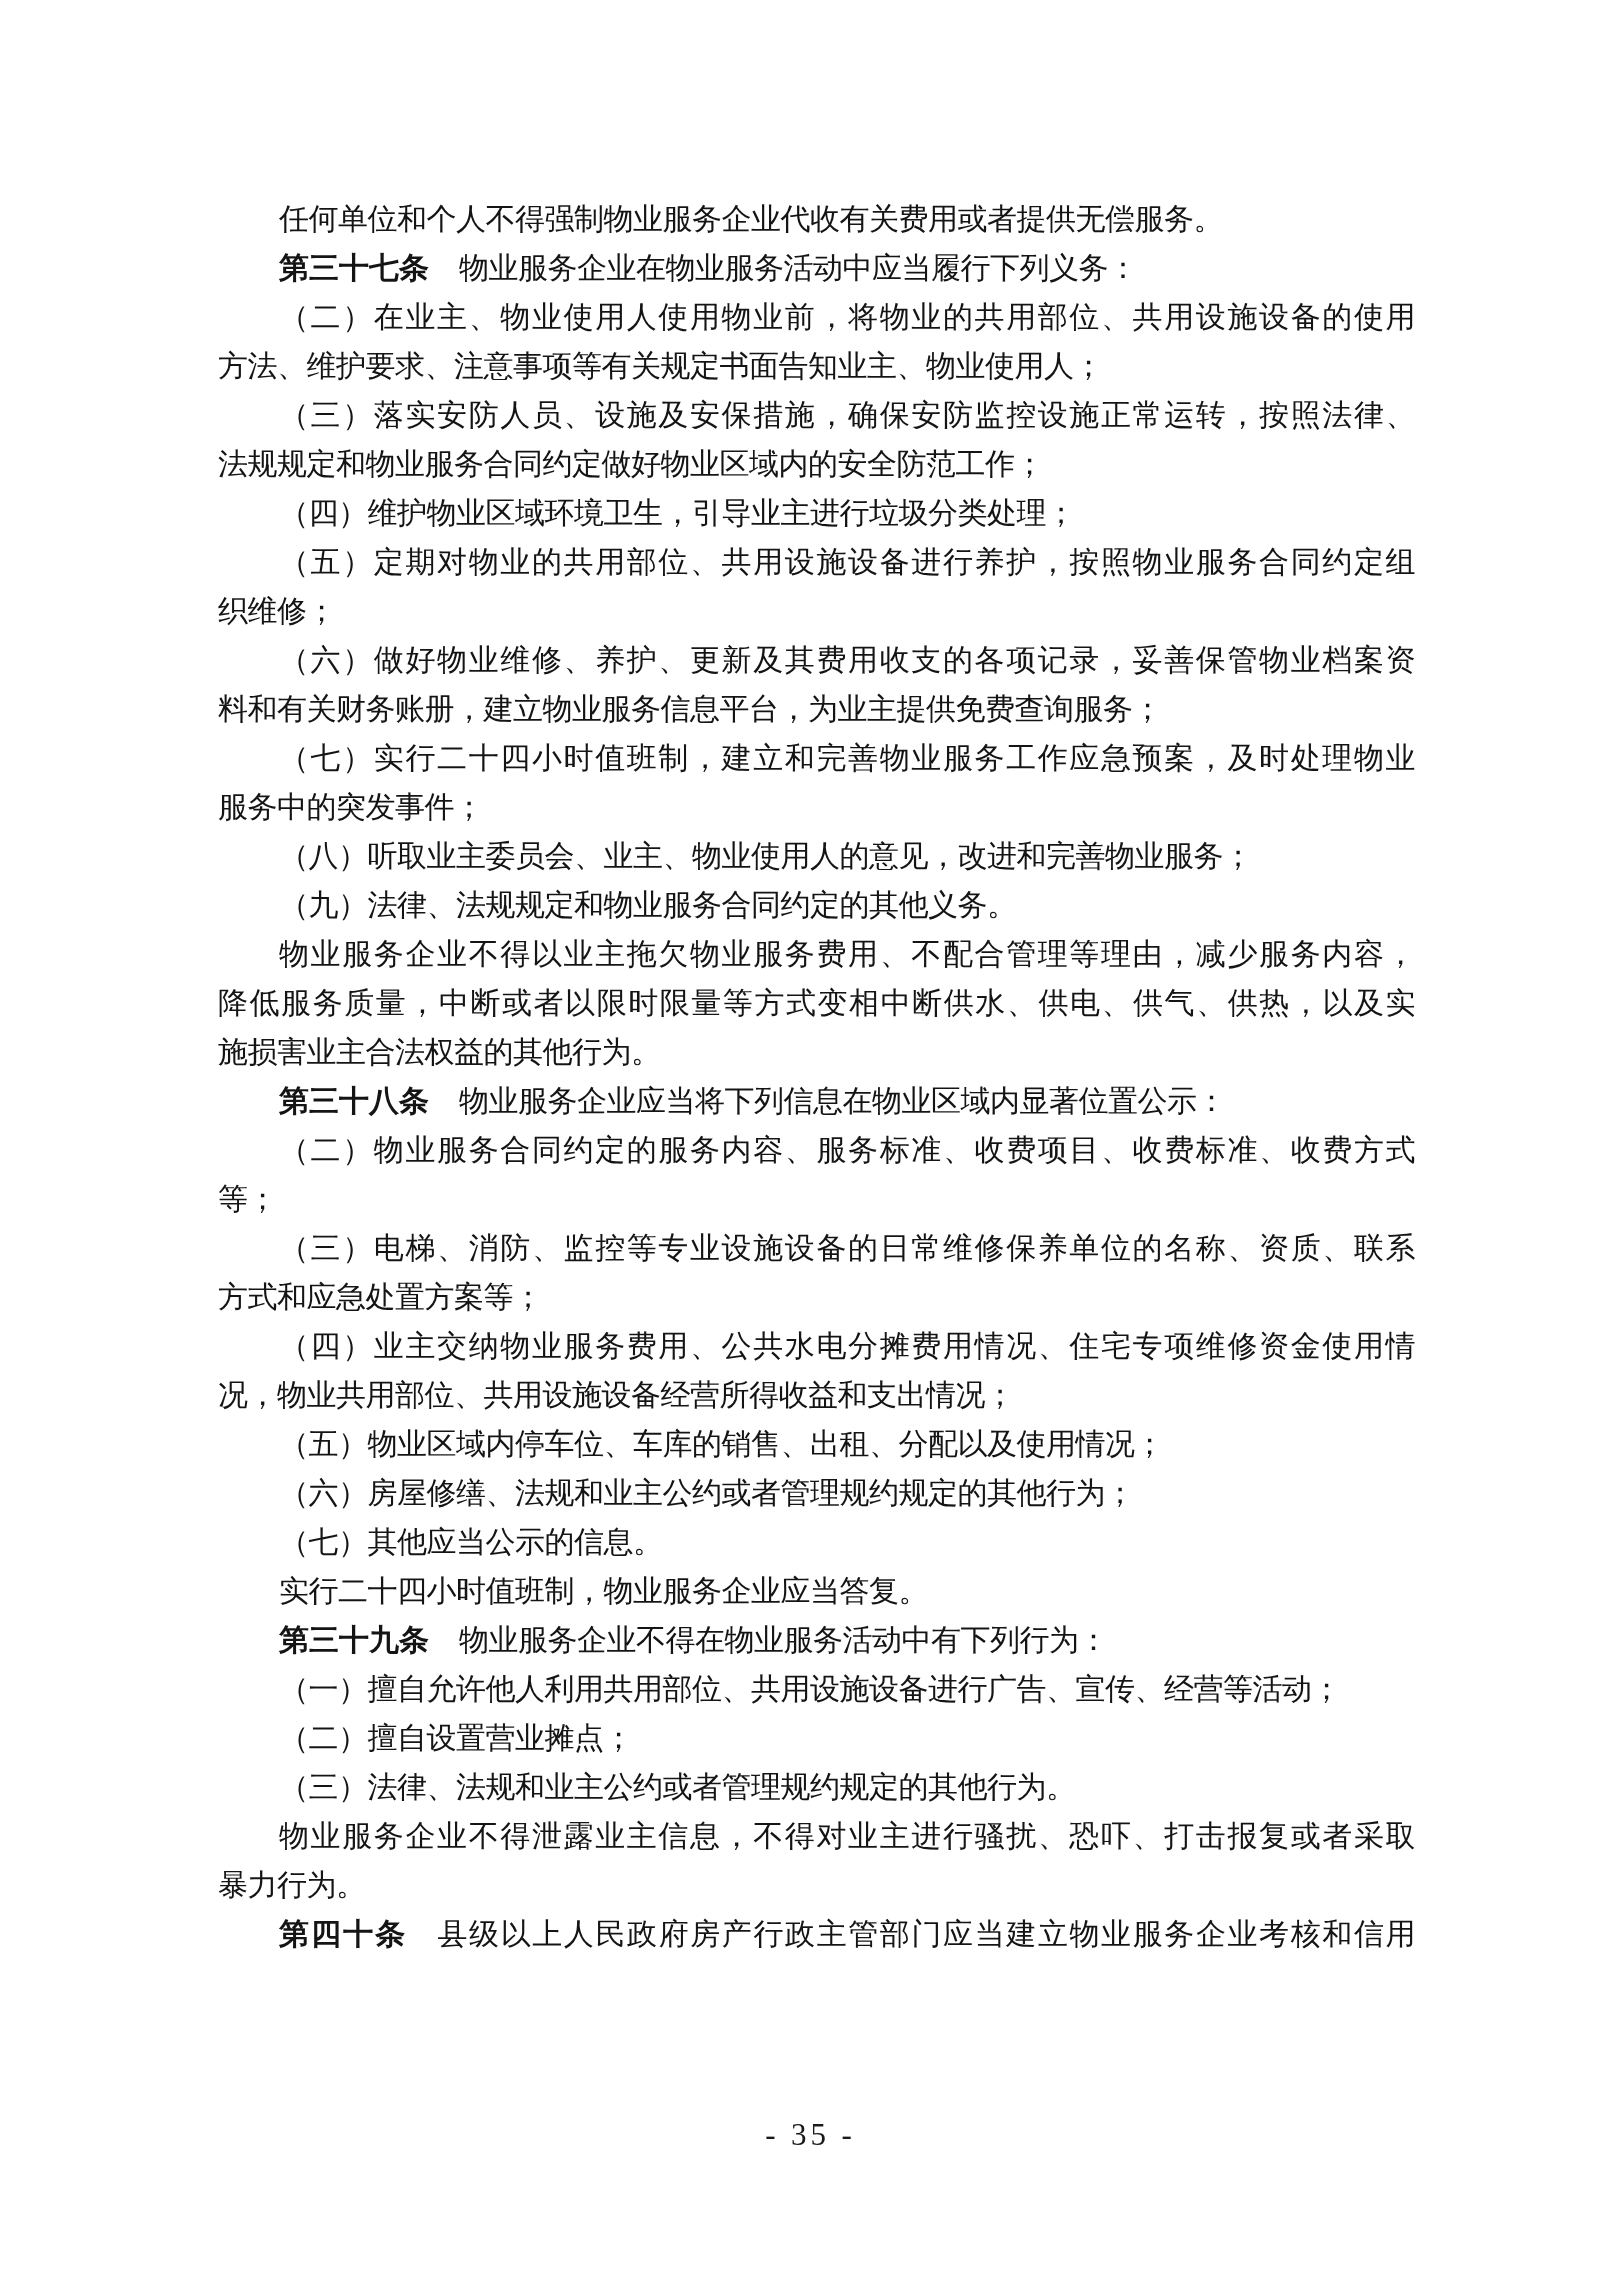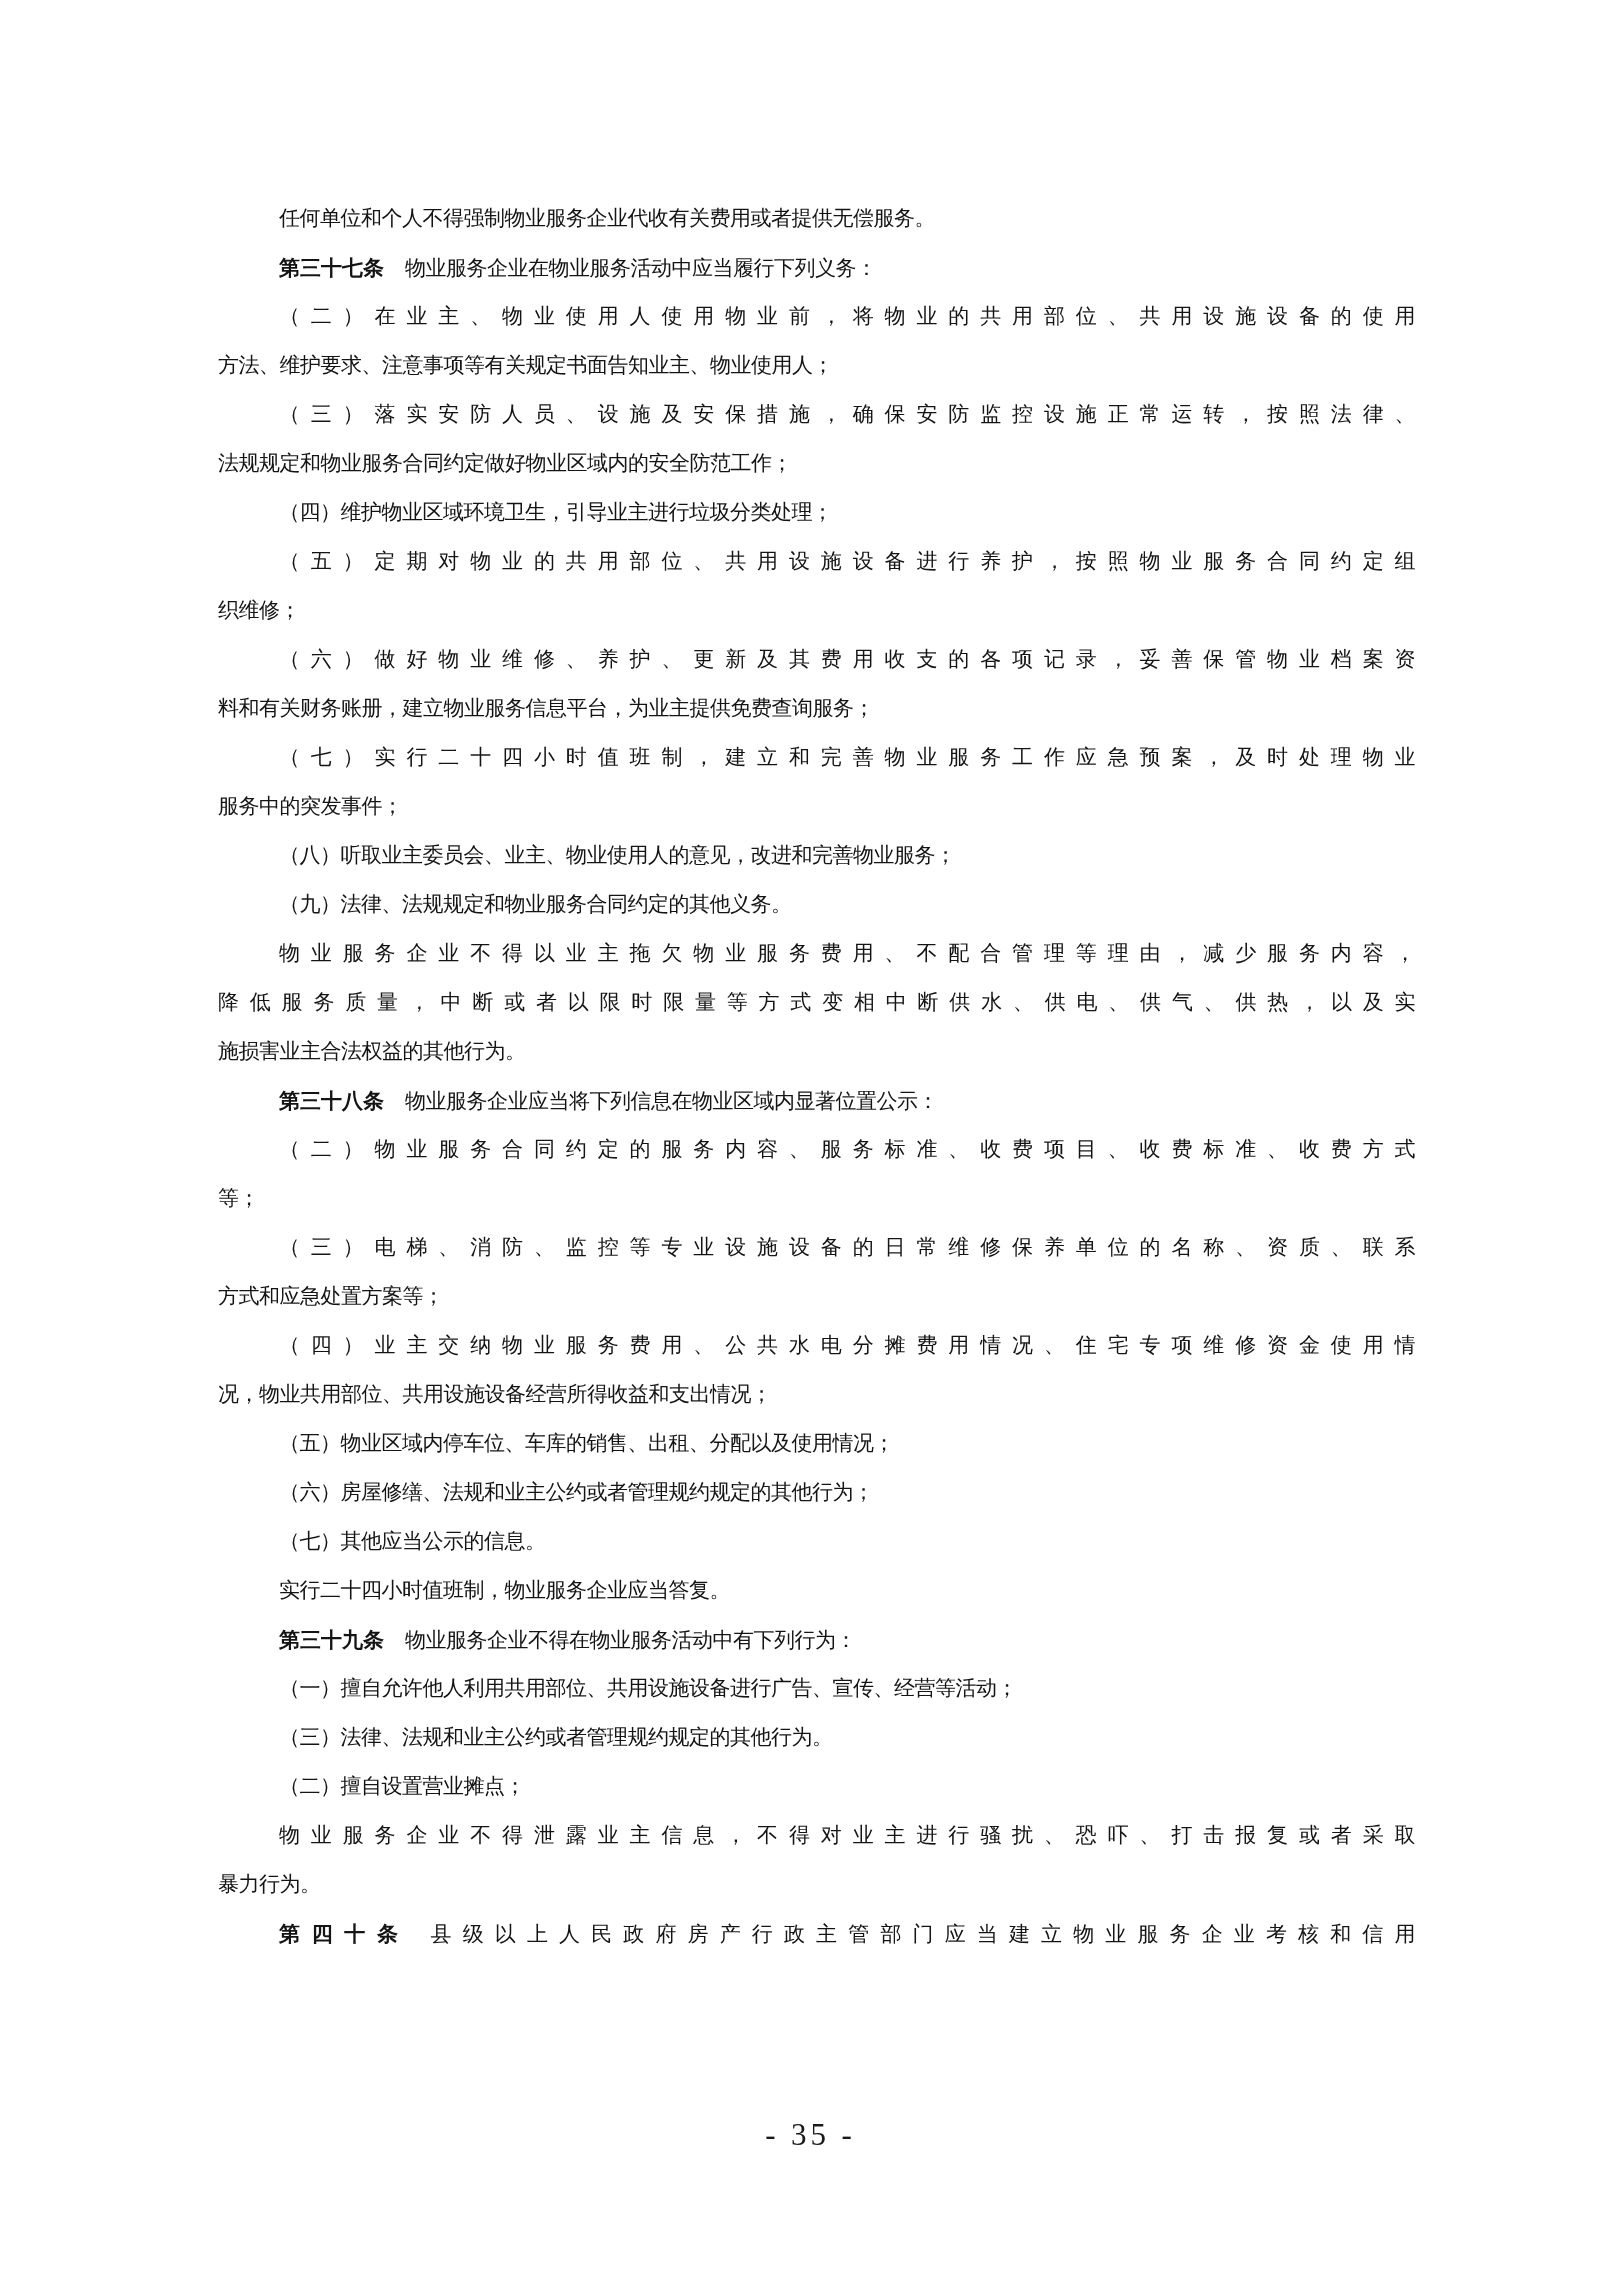--- a/index.html
+++ b/index.html
@@ -15,21 +15,21 @@
     background: #ffffff;
     font-family: "Liberation Serif", serif;
     color: #141414;
     overflow: hidden;
   }
   .text-block {
     position: absolute;
     left: 218px;
     top: 194px;
     width: 1197px;
-    font-size: 21px;
+    font-size: 30px;
     letter-spacing: -0.5px;
     line-height: 49px;
   }
   .line {
     height: 49px;
     white-space: normal;
     text-align: left;
   }
   .line.indent {
     padding-left: 61px;
@@ -89,21 +89,21 @@
       <div class="line indent justify">（三）电梯、消防、监控等专业设施设备的日常维修保养单位的名称、资质、联系</div>
       <div class="line">方式和应急处置方案等；</div>
       <div class="line indent justify">（四）业主交纳物业服务费用、公共水电分摊费用情况、住宅专项维修资金使用情</div>
       <div class="line">况，物业共用部位、共用设施设备经营所得收益和支出情况；</div>
       <div class="line indent">（五）物业区域内停车位、车库的销售、出租、分配以及使用情况；</div>
       <div class="line indent">（六）房屋修缮、法规和业主公约或者管理规约规定的其他行为；</div>
       <div class="line indent">（七）其他应当公示的信息。</div>
       <div class="line indent">实行二十四小时值班制，物业服务企业应当答复。</div>
       <div class="line indent"><span class="heading">第三十九条</span>物业服务企业不得在物业服务活动中有下列行为：</div>
       <div class="line indent">（一）擅自允许他人利用共用部位、共用设施设备进行广告、宣传、经营等活动；</div>
+      <div class="line indent">（二）擅自设置营业摊点；</div>
       <div class="line indent">（三）法律、法规和业主公约或者管理规约规定的其他行为。</div>
-      <div class="line indent">（二）擅自设置营业摊点；</div>
       <div class="line indent justify">物业服务企业不得泄露业主信息，不得对业主进行骚扰、恐吓、打击报复或者采取</div>
       <div class="line">暴力行为。</div>
       <div class="line indent justify"><span class="heading">第四十条</span>县级以上人民政府房产行政主管部门应当建立物业服务企业考核和信用</div>
     </div>
   <div class="footer">- 35 -</div>
 </div>
 
 
 </body></html>

